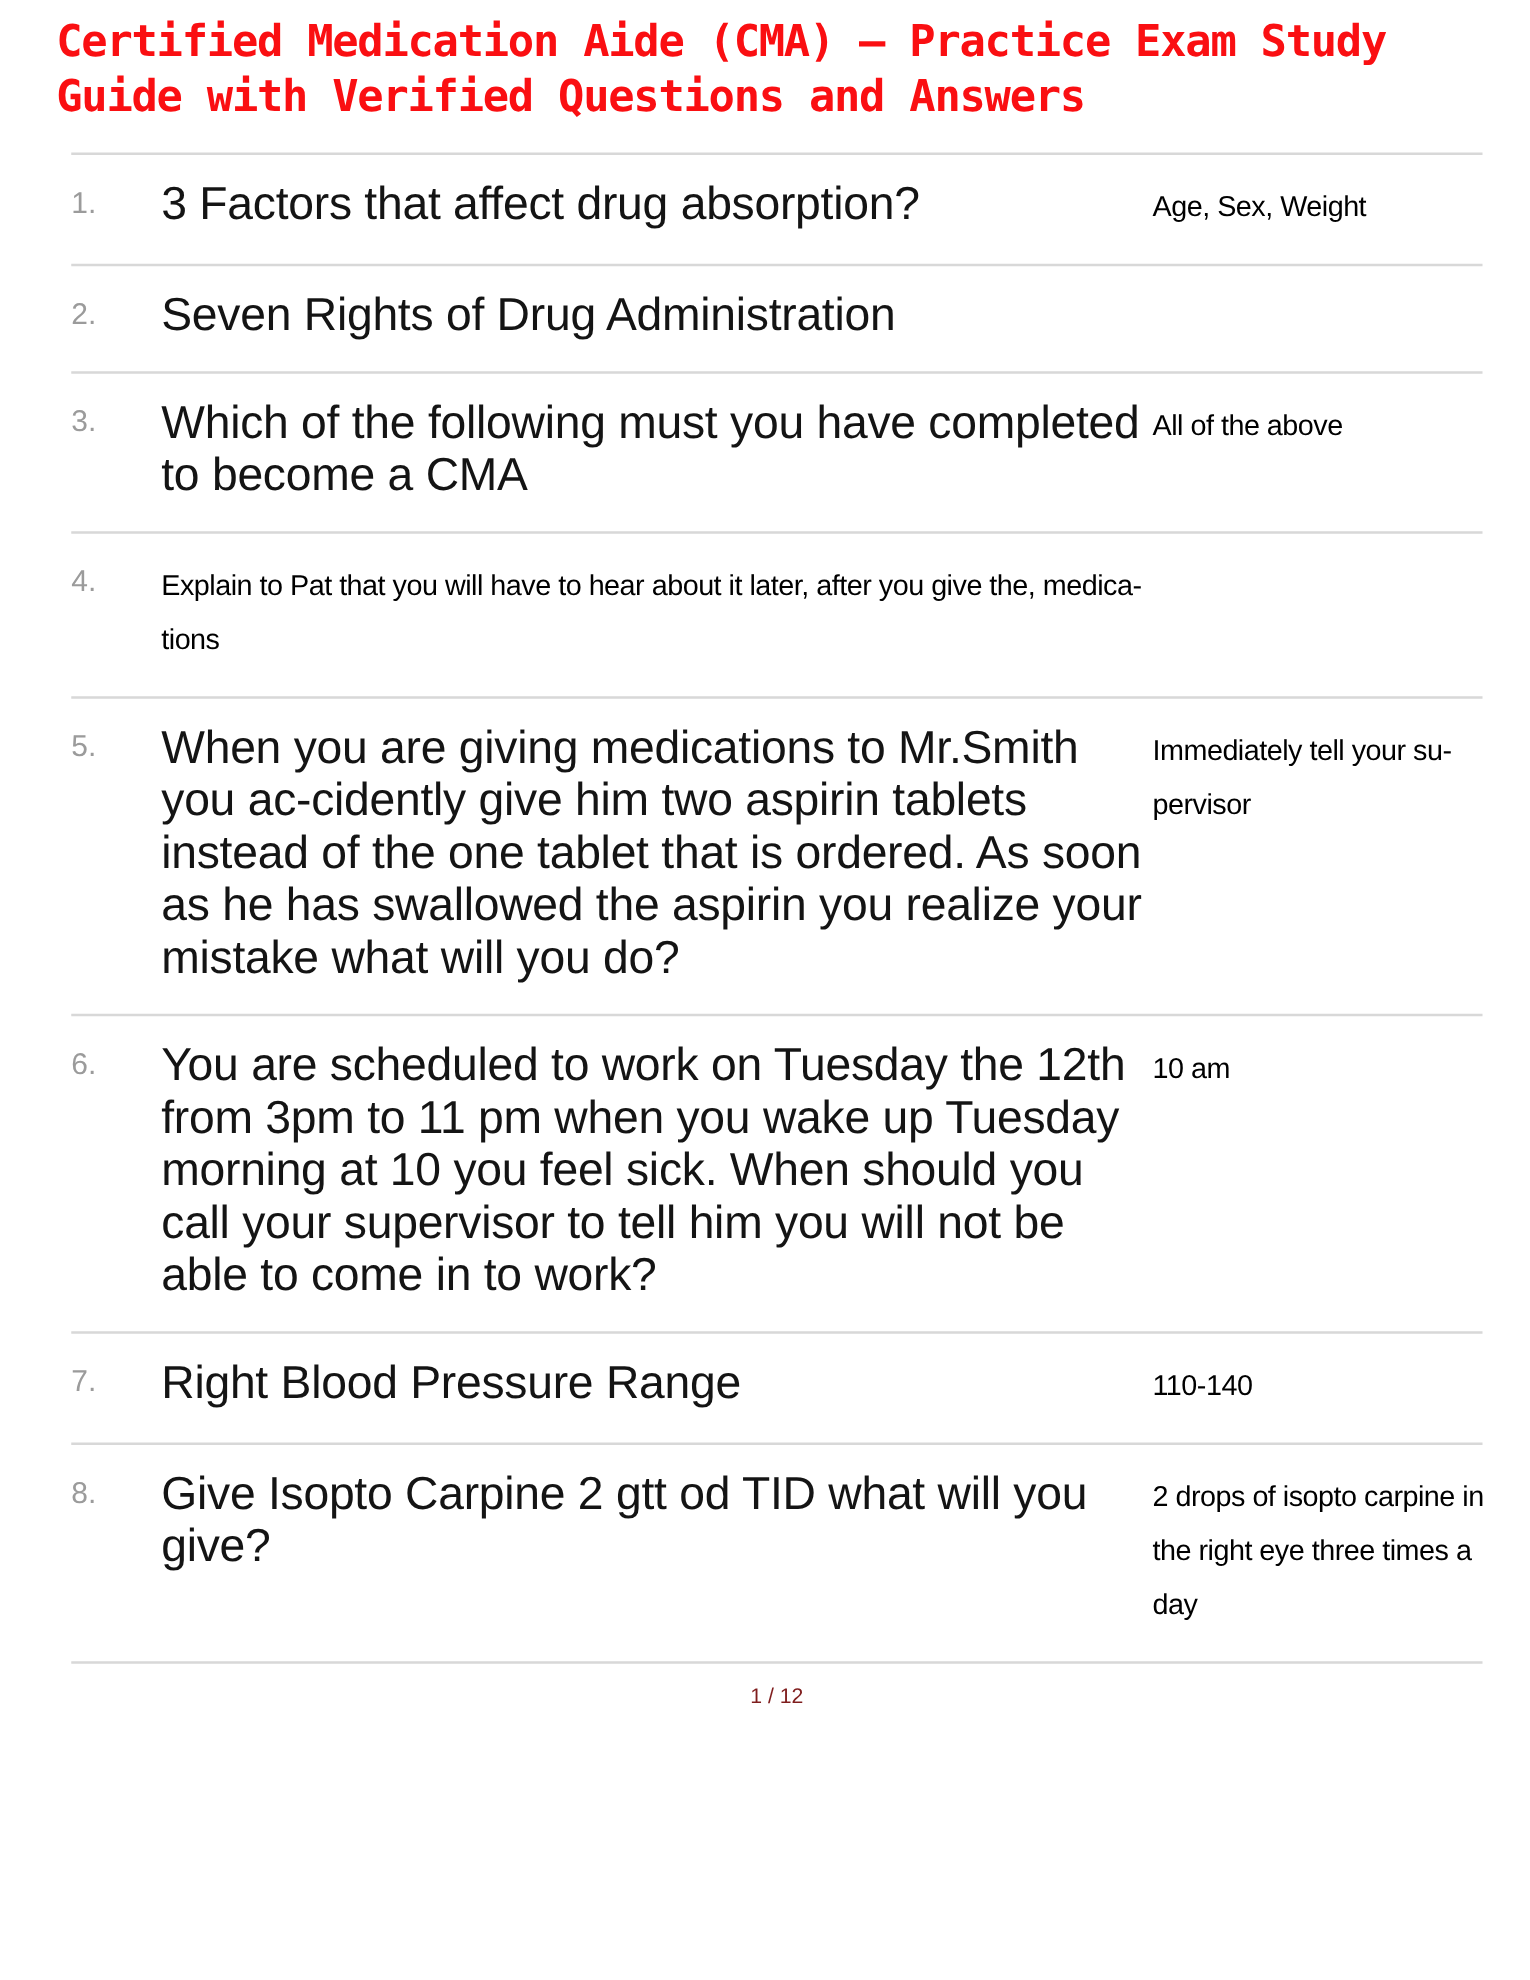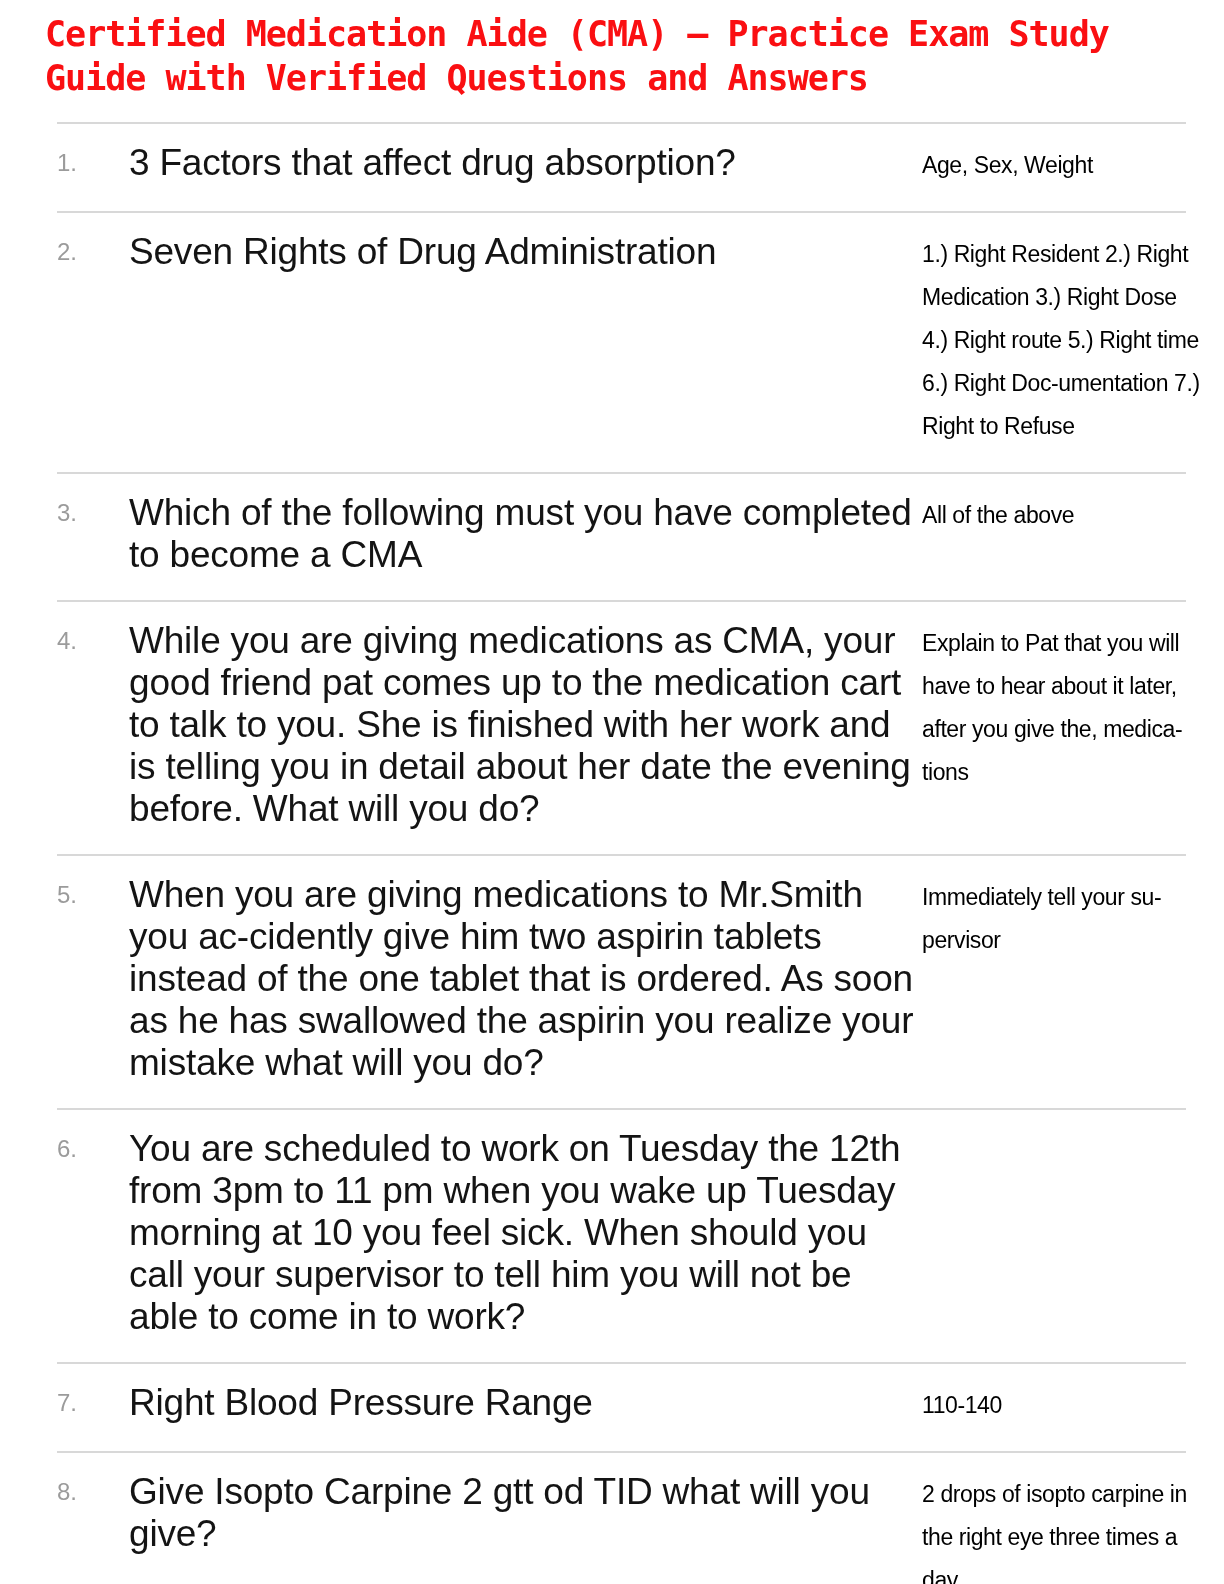--- a/index.html
+++ b/index.html
@@ -78,44 +78,43 @@
 
     <div class="qa-row">
       <div class="qa-num">1.</div>
       <div class="qa-question">3 Factors that affect drug absorption?</div>
       <div class="qa-answer">Age, Sex, Weight</div>
     </div>
 
     <div class="qa-row">
       <div class="qa-num">2.</div>
       <div class="qa-question">Seven Rights of Drug Administration</div>
-      <div class="qa-answer">1.) Right Resident 2.) Right Medication 3.) Right Dose 4.) Right route 5.) Right time 6.) Right Doc-umentation 7.) Right to Refuse</div>
     </div>
 
     <div class="qa-row">
       <div class="qa-num">3.</div>
       <div class="qa-question">Which of the following must you have completed to become a CMA</div>
       <div class="qa-answer">All of the above</div>
     </div>
 
     <div class="qa-row">
       <div class="qa-num">4.</div>
-      <div class="qa-question">While you are giving medications as CMA, your good friend pat comes up to the medication cart to talk to you. She is finished with her work and is telling you in detail about her date the evening before. What will you do?</div>
       <div class="qa-answer">Explain to Pat that you will have to hear about it later, after you give the, medica-tions</div>
     </div>
 
     <div class="qa-row">
       <div class="qa-num">5.</div>
       <div class="qa-question">When you are giving medications to Mr.Smith you ac-cidently give him two aspirin tablets instead of the one tablet that is ordered. As soon as he has swallowed the aspirin you realize your mistake what will you do?</div>
       <div class="qa-answer">Immediately tell your su-pervisor</div>
     </div>
 
     <div class="qa-row">
       <div class="qa-num">6.</div>
       <div class="qa-question">You are scheduled to work on Tuesday the 12th from 3pm to 11 pm when you wake up Tuesday morning at 10 you feel sick. When should you call your supervisor to tell him you will not be able to come in to work?</div>
+      <div class="qa-answer">10 am</div>
     </div>
 
     <div class="qa-row">
       <div class="qa-num">7.</div>
       <div class="qa-question">Right Blood Pressure Range</div>
       <div class="qa-answer">110-140</div>
     </div>
 
     <div class="qa-row">
       <div class="qa-num">8.</div>

